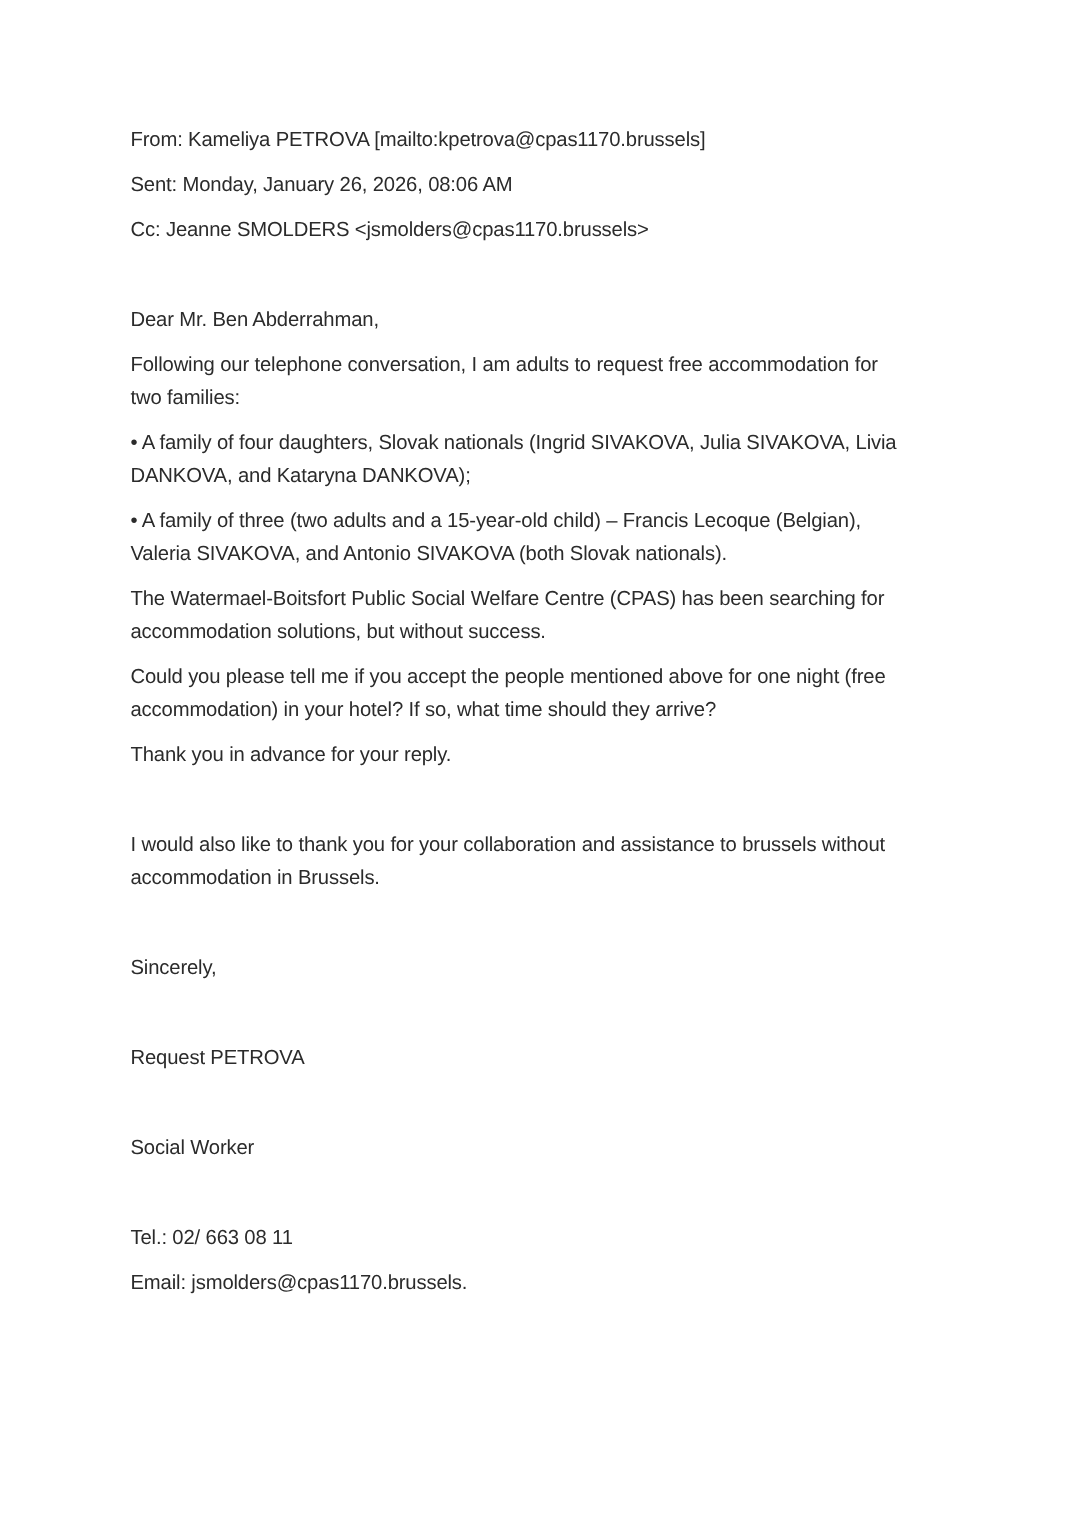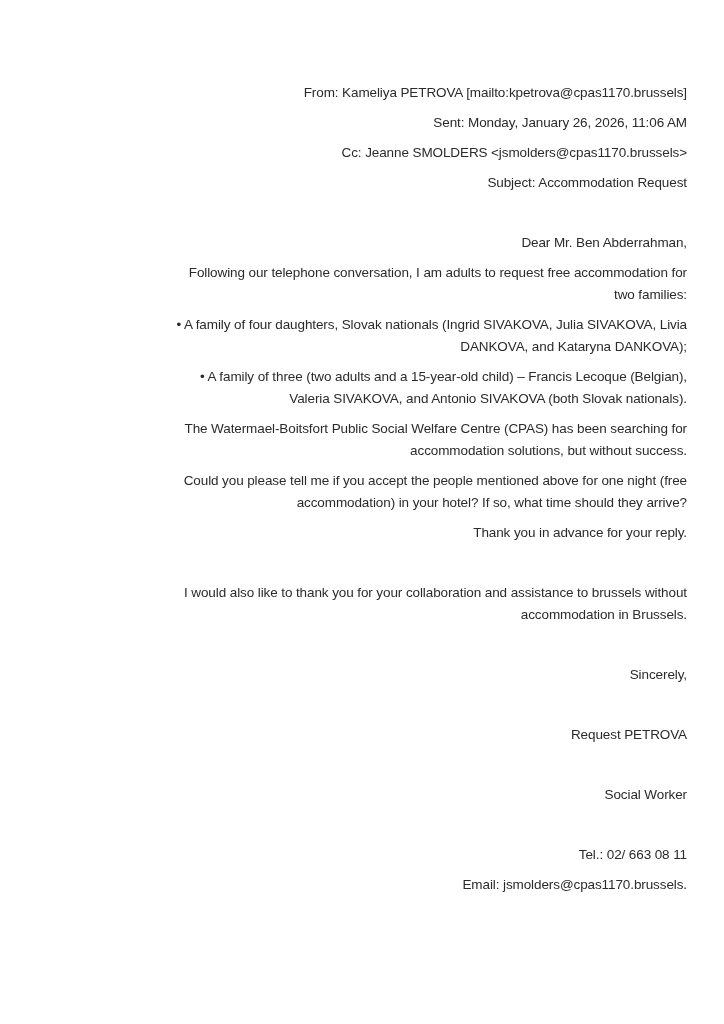--- a/index.html
+++ b/index.html
@@ -13,40 +13,38 @@
     height: 1024px;
     background: #ffffff;
     overflow: hidden;
     box-sizing: border-box;
     padding: 82px 37px 0 87px;
     font-family: "Liberation Sans", "DejaVu Sans", sans-serif;
     font-size: 13.5px;
     line-height: 22px;
     letter-spacing: -0.1px;
     color: #2b2b2b;
-    text-align: right;
   }
   .page p {
     margin: 0 0 8px 0;
     white-space: pre-line;
   }
   .blank {
     height: 22px;
     margin-bottom: 8px;
   }
 </style>
 </head>
 <body>
 
 <div class="page">
 
   <p>From: Kameliya PETROVA [mailto:kpetrova@cpas1170.brussels]</p>
-  <p>Sent: Monday, January 26, 2026, 11:06 AM</p>
+  <p>Sent: Monday, January 26, 2026, 08:06 AM</p>
   <p>Cc: Jeanne SMOLDERS &lt;jsmolders@cpas1170.brussels&gt;</p>
-  <p>Subject: Accommodation Request</p>
 
   <div class="blank"></div>
 
   <p>Dear Mr. Ben Abderrahman,</p>
 
   <p>Following our telephone conversation, I am adults to request free accommodation for
 two families:</p>
   <p>• A family of four daughters, Slovak nationals (Ingrid SIVAKOVA, Julia SIVAKOVA, Livia
 DANKOVA, and Kataryna DANKOVA);</p>
   <p>• A family of three (two adults and a 15-year-old child) – Francis Lecoque (Belgian),

